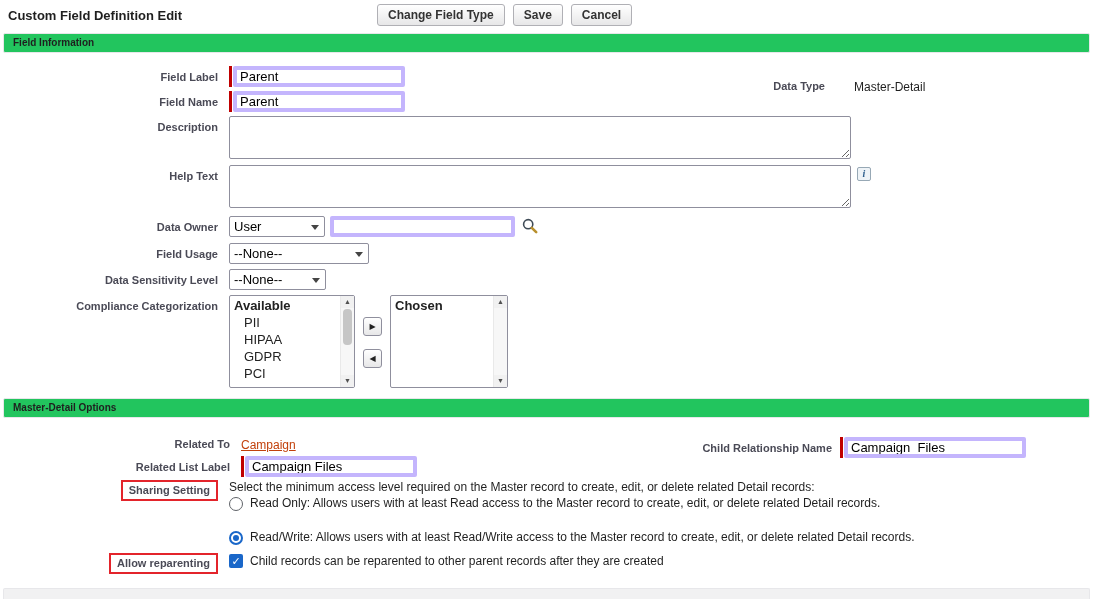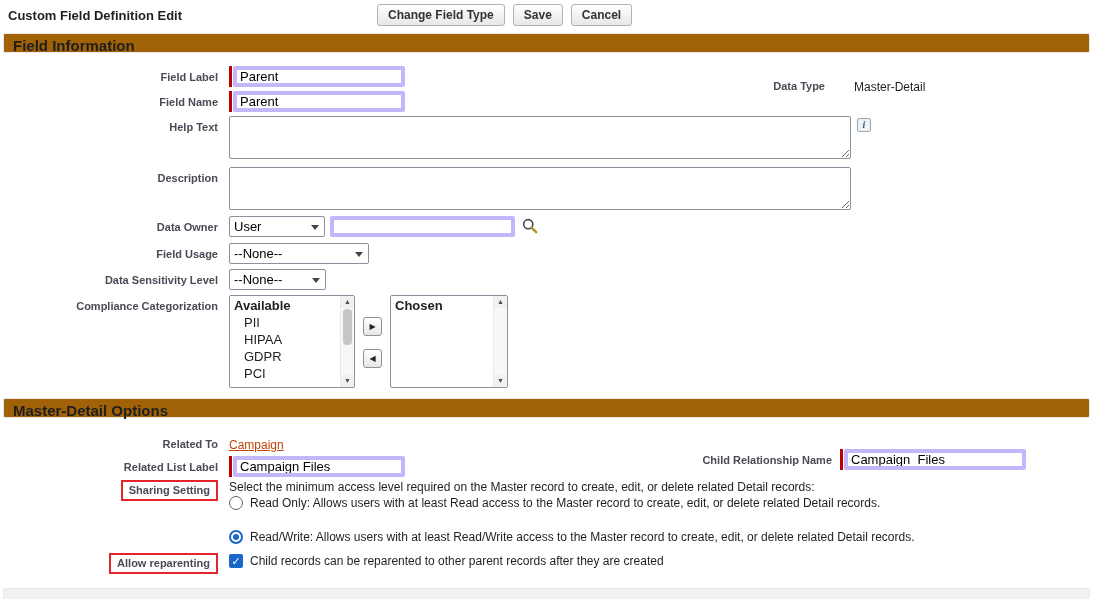--- a/index.html
+++ b/index.html
@@ -12,22 +12,22 @@
   .topbar { position:relative; height:33px; }
   .page-title { position:absolute; left:8px; top:8px; font-size:13px; font-weight:bold; color:#1f1f1f; }
   .topbar-buttons { position:absolute; left:377px; top:4px; display:flex; gap:8px; }
   .btn {
     background:linear-gradient(#ffffff,#e7e7e8); border:1px solid #b0b0b5; border-radius:3px;
     font-family:Liberation Sans, sans-serif; font-size:12px; font-weight:bold; color:#333;
     padding:3px 10px; height:22px; cursor:pointer; white-space:nowrap;
   }
   
   .section-header {
-    margin:0 3px; background:#a16207; border:1px solid #e7e7ea; border-radius:2px;
-    padding:3px 9px 4px; font-size:15px; font-weight:bold; color:#1f1f1f; height:20px;
+    margin:0 3px; background:#22c55e; border:1px solid #e7e7ea; border-radius:2px;
+    padding:3px 9px 4px; font-size:10px; font-weight:bold; color:#1f1f1f; height:20px;
   }
   .section-body { padding:13px 0 10px; }
   .section-body2 { padding:15px 0 0; }
   
   .form-row { display:flex; align-items:flex-start; position:relative; }
   .form-label {
     width:229px; flex-shrink:0; text-align:right; padding-right:11px; padding-top:5px;
     font-size:11px; font-weight:bold; color:#4a4a56;
   }
   .form-field { display:flex; align-items:flex-start; }
@@ -73,41 +73,41 @@
   .move-btns { display:flex; flex-direction:column; gap:13px; margin:22px 8px 0 8px; }
   .move-btn {
     width:19px; height:19px; border:1px solid #8f8f9d; border-radius:3px;
     background:linear-gradient(#ffffff,#e7e7e8); font-size:8px; color:#222;
     display:flex; align-items:center; justify-content:center; cursor:pointer; padding:0;
   }
   
   .pair-datatype { position:absolute; left:660px; top:9px; display:flex; }
   .pair-datatype .pair-label { width:165px; text-align:right; font-size:11px; font-weight:bold; color:#4a4a56; padding-top:5px; }
   .pair-datatype .pair-value { margin-left:29px; font-size:12px; color:#1f1f1f; padding-top:5px; }
-  .pair-child { position:absolute; left:585px; top:16px; display:flex; }
+  .pair-child { position:absolute; left:585px; top:4px; display:flex; }
   .pair-child .pair-label { width:255px; text-align:right; font-size:11px; font-weight:bold; color:#4a4a56; padding-right:8px; padding-top:5px; flex-shrink:0; }
   
   .link-value { font-size:12px; color:#c2410c; text-decoration:underline; padding-top:5px; cursor:pointer; }
   .annot { display:inline-block; border:2px solid #e3242b; padding:2px 6px 3px; }
   .annot-label { font-size:11px; font-weight:bold; color:#4a4a56; }
   .sharing-block { display:block; }
   .intro-text { font-size:12px; color:#1f1f1f; line-height:15px; }
-  .radio-row { display:flex; align-items:flex-start; height:16px; }
+  .radio-row { display:flex; align-items:flex-end; height:16px; }
   .radio-row.second { margin-top:18px; }
   .radio { width:14px; height:14px; border-radius:50%; border:1px solid #5f6368; background:#fff; margin:1px 7px 0 0; flex-shrink:0; position:relative; cursor:pointer; }
   .radio.selected { border:2px solid #1a67c9; }
   .radio-dot { position:absolute; inset:2px; border-radius:50%; background:#1a67c9; }
   .option-text { font-size:12px; color:#1f1f1f; line-height:16px; }
   .check-row { display:flex; align-items:flex-start; }
   .checkbox {
     width:14px; height:14px; border-radius:2px; background:#1a67c9; color:#fff;
     font-size:11px; line-height:14px; text-align:center; margin:1px 7px 0 0; flex-shrink:0; cursor:pointer;
   }
   .bottom-bar { position:absolute; left:3px; right:3px; bottom:0; height:11px; background:#f1f1f2; border:1px solid #e7e7ea; border-bottom:none; border-radius:2px 2px 0 0; }
-  .mb4{margin-bottom:4px;} .mb6{margin-bottom:6px;} .mb8{margin-bottom:8px;} .mb5{margin-bottom:5px;} .mb3{margin-bottom:3px;}
+  .mb4{margin-bottom:4px;} .mb6{margin-bottom:6px;} .mb8{margin-bottom:8px;} .mb5{margin-bottom:5px;} .mb3{margin-bottom:3px;padding-left:12px;}
   .sharing-row { margin-bottom:8px; }
 </style>
 </head>
 <body>
 
 <div>
 
   <div class="topbar">
     <div class="page-title">Custom Field Definition Edit</div>
     <div class="topbar-buttons">
@@ -134,32 +134,32 @@
     </div>
 
     <div class="form-row mb4">
       <div class="form-label">Field Name</div>
       <div class="form-field">
         <span class="req"></span>
         <input class="text-input" value="Parent" style="">
       </div>
     </div>
 
+    <div class="form-row mb6">
+      <div class="form-label">Description</div>
+      <div class="form-field">
+        <textarea class="textarea" style=""></textarea>
+      </div>
+    </div>
+
     <div class="form-row mb8">
       <div class="form-label">Help Text</div>
       <div class="form-field">
         <textarea class="textarea" style=""></textarea>
         <div class="info-icon">i</div>
-      </div>
-    </div>
-
-    <div class="form-row mb6">
-      <div class="form-label">Description</div>
-      <div class="form-field">
-        <textarea class="textarea" style=""></textarea>
       </div>
     </div>
 
     <div class="form-row mb6">
       <div class="form-label">Data Owner</div>
       <div class="form-field">
         <div class="select" style="width:96px">
           <span>User</span>
           <span class="select-chevron"></span>
         </div>

